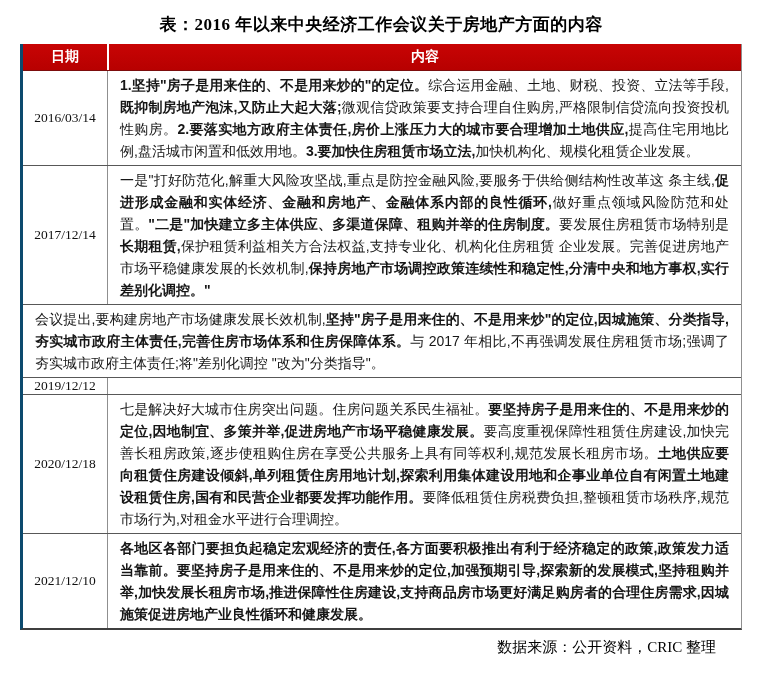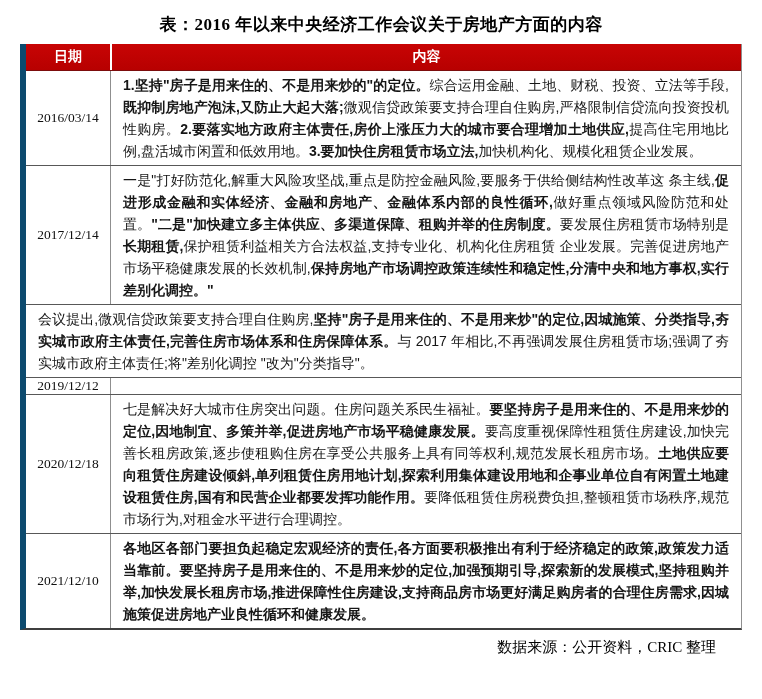--- a/index.html
+++ b/index.html
@@ -7,21 +7,21 @@
     width:762px; height:699px; background:#ffffff; overflow:hidden;
     font-family:"Liberation Sans", sans-serif; position:relative;
   }
   .title {
     padding-top:13px; text-align:center; font-size:17px; font-weight:bold;
     color:#000; letter-spacing:0.5px;
     font-family:"Liberation Serif", serif;
   }
   .tbl {
     margin:8px 20px 0 20px;
-    border-left:6px solid #0c4a6e;
+    border-left:3px solid #0c4a6e;
     border-right:1px solid #8f8f8f;
     border-bottom:2px solid #3f3f3f;
   }
   .thead {
     display:flex; height:26px; background:#c00000;
     background:linear-gradient(#c80404, #b70000);
     border-bottom:1px solid #7c0d0d;
     color:#ffffff; font-weight:bold; font-size:14px;
   }
   .th-date {
@@ -61,21 +61,21 @@
     <div>
         <div class="row">
           <div class="cell date">2016/03/14</div>
           <div class="cell content"><span class="seg bold">1.坚持"房子是用来住的、不是用来炒的"的定位。</span><span class="seg">综合运用金融、土地、财税、投资、立法等手段,</span><span class="seg bold">既抑制房地产泡沫,又防止大起大落;</span><span class="seg">微观信贷政策要支持合理自住购房,严格限制信贷流向投资投机性购房。</span><span class="seg bold">2.要落实地方政府主体责任,房价上涨压力大的城市要合理增加土地供应,</span><span class="seg">提高住宅用地比例,盘活城市闲置和低效用地。</span><span class="seg bold">3.要加快住房租赁市场立法,</span><span class="seg">加快机构化、规模化租赁企业发展。</span></div>
         </div>
         <div class="row">
           <div class="cell date">2017/12/14</div>
           <div class="cell content"><span class="seg">一是"打好防范化,解重大风险攻坚战,重点是防控金融风险,要服务于供给侧结构性改革这 条主线,</span><span class="seg bold">促进形成金融和实体经济、金融和房地产、金融体系内部的良性循环,</span><span class="seg">做好重点领域风险防范和处置。</span><span class="seg bold">"二是"加快建立多主体供应、多渠道保障、租购并举的住房制度。</span><span class="seg">要发展住房租赁市场特别是</span><span class="seg bold">长期租赁,</span><span class="seg">保护租赁利益相关方合法权益,支持专业化、机构化住房租赁 企业发展。完善促进房地产市场平稳健康发展的长效机制,</span><span class="seg bold">保持房地产市场调控政策连续性和稳定性,分清中央和地方事权,实行差别化调控。"</span></div>
         </div>
         <div class="row">
-          <div class="cell content"><span class="seg">会议提出,微观信贷政策要支持合理自住购房,</span><span class="seg bold">坚持"房子是用来住的、不是用来炒"的定位,因城施策、分类指导,夯实城市政府主体责任,完善住房市场体系和住房保障体系。</span><span class="seg">与 2017 年相比,不再强调发展住房租赁市场;强调了夯实城市政府主体责任;将"差别化调控 "改为"分类指导"。</span></div>
+          <div class="cell content"><span class="seg">会议提出,要构建房地产市场健康发展长效机制,</span><span class="seg bold">坚持"房子是用来住的、不是用来炒"的定位,因城施策、分类指导,夯实城市政府主体责任,完善住房市场体系和住房保障体系。</span><span class="seg">与 2017 年相比,不再强调发展住房租赁市场;强调了夯实城市政府主体责任;将"差别化调控 "改为"分类指导"。</span></div>
         </div>
         <div class="row">
           <div class="cell date">2019/12/12</div>
         </div>
         <div class="row">
           <div class="cell date">2020/12/18</div>
           <div class="cell content"><span class="seg">七是解决好大城市住房突出问题。住房问题关系民生福祉。</span><span class="seg bold">要坚持房子是用来住的、不是用来炒的定位,因地制宜、多策并举,促进房地产市场平稳健康发展。</span><span class="seg">要高度重视保障性租赁住房建设,加快完善长租房政策,逐步使租购住房在享受公共服务上具有同等权利,规范发展长租房市场。</span><span class="seg bold">土地供应要向租赁住房建设倾斜,单列租赁住房用地计划,探索利用集体建设用地和企事业单位自有闲置土地建设租赁住房,国有和民营企业都要发挥功能作用。</span><span class="seg">要降低租赁住房税费负担,整顿租赁市场秩序,规范市场行为,对租金水平进行合理调控。</span></div>
         </div>
         <div class="row">
           <div class="cell date">2021/12/10</div>

